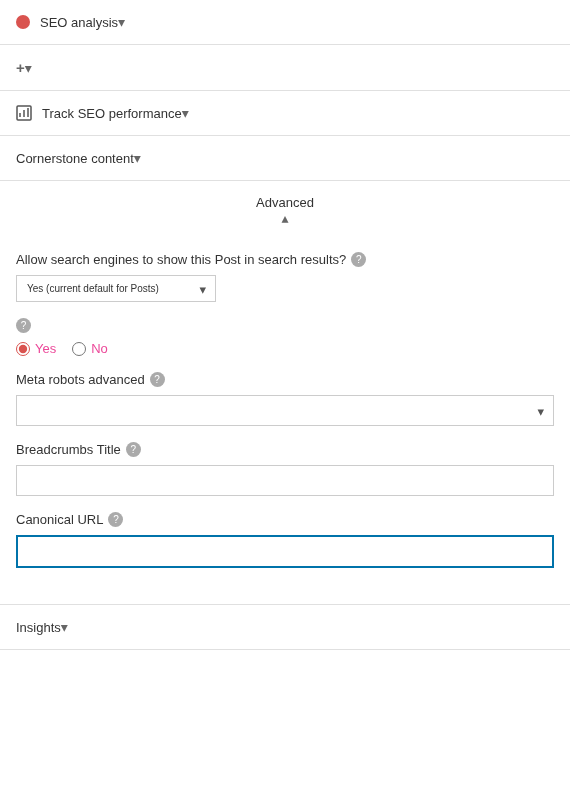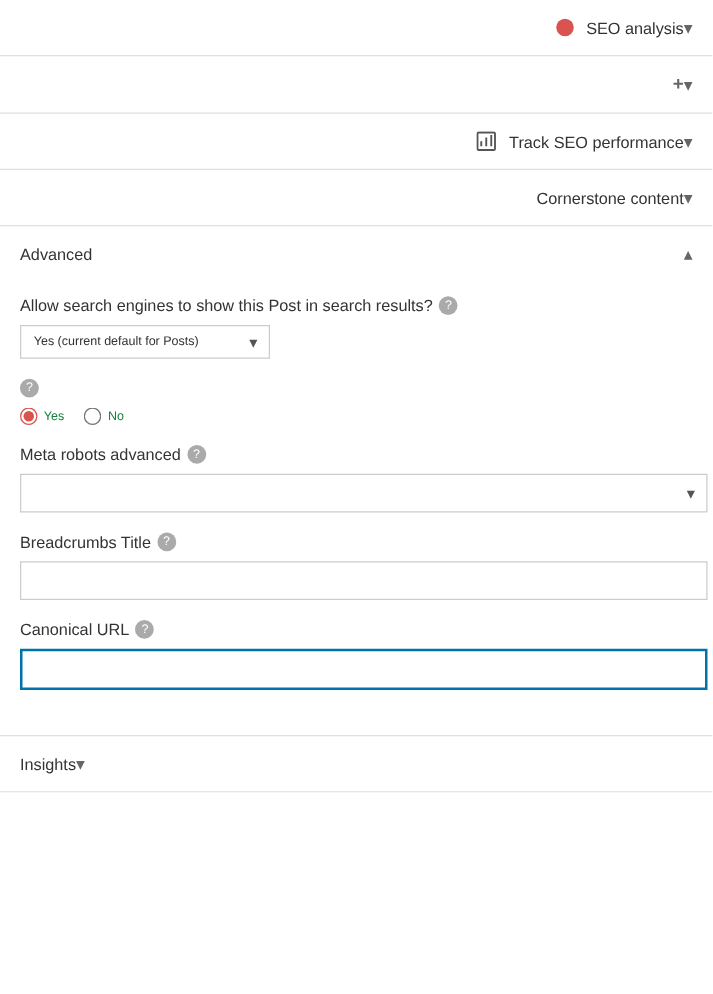--- a/index.html
+++ b/index.html
@@ -17,21 +17,21 @@
     }
 
     .panel {
       width: 570px;
       background: #fff;
     }
 
     .section-row {
       display: flex;
       align-items: center;
-      justify-content: flex-end;
+      justify-content: flex-start;
       padding: 14px 16px;
       border-bottom: 1px solid #e0e0e0;
       cursor: pointer;
     }
 
     .section-row-left {
       display: flex;
       align-items: center;
       gap: 10px;
     }
@@ -85,24 +85,25 @@
     .advanced-section {
       border-bottom: 1px solid #e0e0e0;
     }
 
     .advanced-header {
       display: flex;
       align-items: center;
       justify-content: space-between;
       padding: 14px 16px;
       cursor: pointer;
+      flex-direction: column;
     }
 
     .advanced-body {
-      padding: 12px 4px 20px 16px;
+      padding: 12px 16px 20px 16px;
     }
 
     .field-group {
       margin-bottom: 16px;
     }
 
     .field-label {
       display: flex;
       align-items: center;
       gap: 5px;
@@ -169,22 +170,22 @@
     }
 
     .radio-input {
       width: 14px;
       height: 14px;
       accent-color: #d9534f;
       cursor: pointer;
     }
 
     .radio-label {
-      font-size: 10px;
-      color: #15803d;
+      font-size: 13px;
+      color: #ec4899;
     }
 
     .meta-select-wrapper {
       position: relative;
       width: 100%;
     }
 
     .meta-select {
       appearance: none;
       -webkit-appearance: none;

